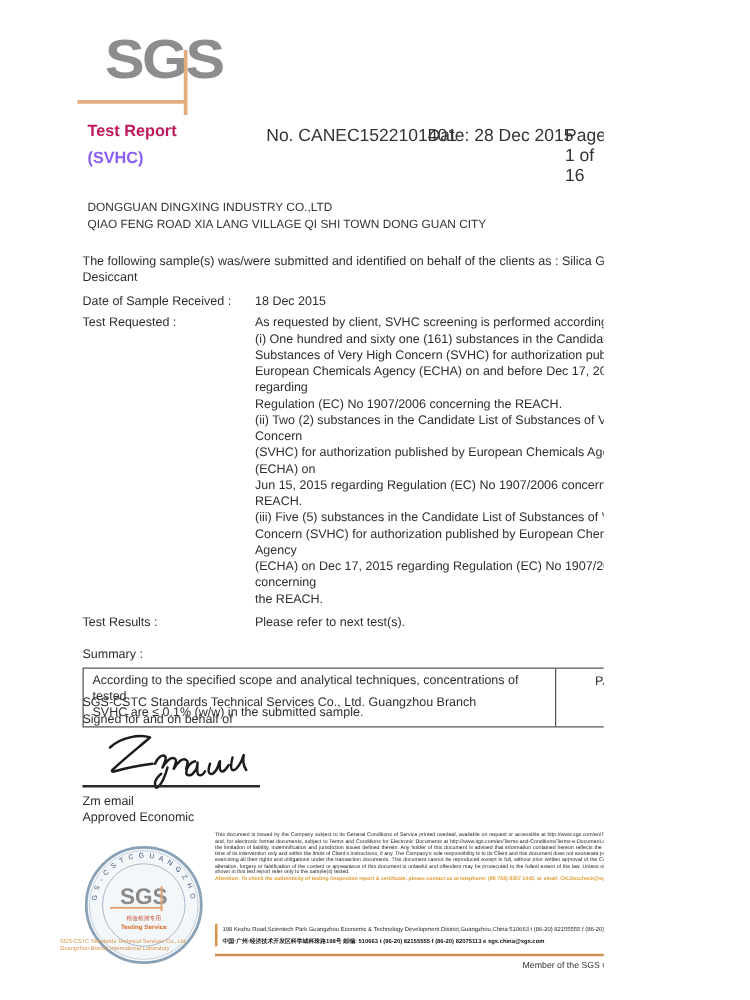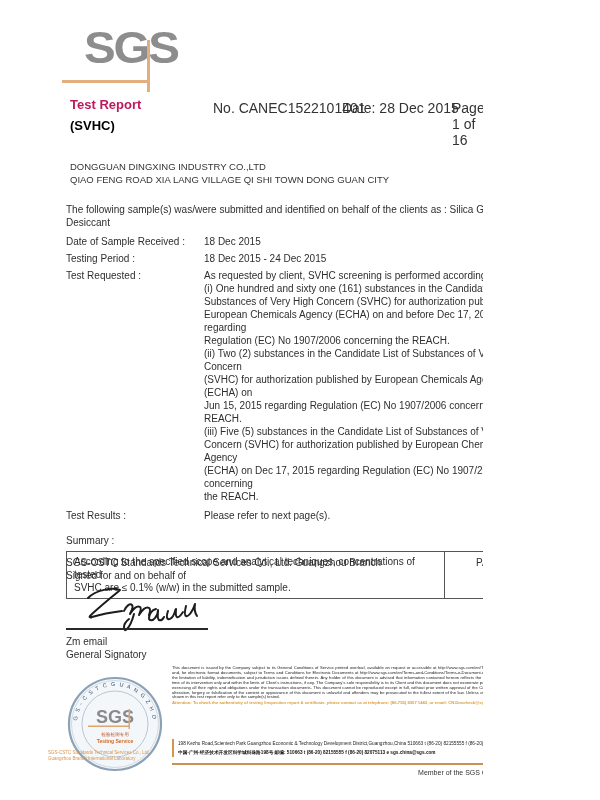--- a/index.html
+++ b/index.html
@@ -8,21 +8,21 @@
   .page { position:relative; width:483px; height:800px; background:#ffffff; overflow:hidden; }
 
   
   .logo-wrap { position:absolute; left:84px; top:26px; }
   .logo-text { font-size:44px; font-weight:bold; color:#8d8d8d; letter-spacing:-2px; transform:scaleX(1.08); transform-origin:left; line-height:1; }
   .logo-hline { position:absolute; left:62px; top:80px; width:86px; height:2.5px; background:#e2ae80; }
   .logo-vline { position:absolute; left:147px; top:40px; width:2.5px; height:52px; background:#e2ae80; }
 
   
   .report-title { position:absolute; left:70px; top:97px; font-size:13px; font-weight:bold; color:#be185d; }
-  .report-subtitle { position:absolute; left:70px; top:118px; font-size:13px; font-weight:bold; color:#000000; }
+  .report-subtitle { position:absolute; left:70px; top:118px; font-size:13px; font-weight:bold; color:#8b5cf6; }
   .meta { position:absolute; top:100px; font-size:14px; color:#333; }
   .meta-no { left:213px; }
   .meta-date { left:342px; }
   .meta-page { left:452px; }
 
   
   .client { position:absolute; left:70px; top:160px; font-size:9.5px; line-height:13px; color:#333; }
 
   
   .main { position:absolute; left:66px; top:203px; width:470px; font-size:10px; line-height:13px; color:#2e2e2e; }
@@ -76,41 +76,37 @@
   </div>
 
   <div class="main">
     <div class="sample-line">The following sample(s) was/were submitted and identified on behalf of the clients as : Silica Gel Desiccant</div>
 
     <div class="field-row">
       <div class="field-label">Date of Sample Received :</div>
       <div class="field-value">18 Dec 2015</div>
     </div>
     <div class="field-row">
-      <div class="field-label">Testing Period :</div>
-      <div class="field-value">18 Dec 2015 - 24 Dec 2015</div>
-    </div>
-    <div class="field-row">
       <div class="field-label">Test Requested :</div>
       <div class="field-value">As requested by client, SVHC screening is performed according to:
 (i) One hundred and sixty one (161) substances in the Candidate List of
 Substances of Very High Concern (SVHC) for authorization published by
 European Chemicals Agency (ECHA) on and before Dec 17, 2014 regarding
 Regulation (EC) No 1907/2006 concerning the REACH.
 (ii) Two (2) substances in the Candidate List of Substances of Very High Concern
 (SVHC) for authorization published by European Chemicals Agency (ECHA) on
 Jun 15, 2015 regarding Regulation (EC) No 1907/2006 concerning the REACH.
 (iii) Five (5) substances in the Candidate List of Substances of Very High
 Concern (SVHC) for authorization published by European Chemicals Agency
 (ECHA) on Dec 17, 2015 regarding Regulation (EC) No 1907/2006 concerning
 the REACH.</div>
     </div>
     <div class="field-row row-results">
       <div class="field-label">Test Results :</div>
-      <div class="field-value">Please refer to next page(s).</div>
+      <div class="field-value">Please refer to next test(s).</div>
     </div>
 
     <div class="summary-label">Summary :</div>
     <div class="summary-box">
       <div class="summary-text">According to the specified scope and analytical techniques, concentrations of tested
 SVHC are ≤ 0.1% (w/w) in the submitted sample.</div>
       <div class="summary-pass">PASS</div>
     </div>
   </div>
 
@@ -122,21 +118,21 @@
         <path d="M10 14 C18 6 34 3 42 6 C34 13 20 24 12 32 C11 33 12 34 14 33 C24 30 36 28 44 27"></path>
         <path d="M46 27 c2 -5 6 -8 8 -6 c2 2 -1 6 -2 9 c3 -5 7 -9 10 -7 c2 1 0 5 -1 8 c3 -5 7 -9 10 -7 c2 1 1 4 0 7"></path>
         <path d="M56 30 q-3 11 -7 15 q-3 3 -3 -2 q0 -4 5 -8"></path>
         <path d="M78 25 c-4 1 -7 5 -7 9 c0 3 4 3 6 0 c2 -2 3 -5 3 -8 c0 4 -1 9 1 10 c2 1 4 -1 5 -3"></path>
         <path d="M90 27 c-1 3 -2 7 0 8 c2 1 5 -2 6 -5 c1 -2 1 -4 2 -5 c0 3 -1 7 1 8 c2 1 4 -2 6 -5"></path>
         <path d="M108 22 c-1 4 -2 9 0 10 c2 1 5 -3 7 -7 c1 -2 1 -3 2 -5 c-1 5 0 9 2 12"></path>
       </g>
     </svg>
     <div class="sig-underline"></div>
     <div class="sig-name">Zm email</div>
-    <div class="sig-role">General Signatory</div>
+    <div class="sig-role">Approved Economic</div>
   </div>
 
   <svg class="stamp-svg" width="98" height="98" viewBox="0 0 98 98">
     <circle cx="49" cy="49" r="46" fill="rgba(205,218,232,0.22)" stroke="#8ba1b6" stroke-width="2.2"></circle>
     <circle cx="49" cy="49" r="43.5" fill="none" stroke="#a9bac9" stroke-width="0.5"></circle>
     <circle cx="49" cy="49" r="33" fill="none" stroke="#9db0c2" stroke-width="0.7"></circle>
     <defs>
       <path id="arcTop" d="M 11,49 A 38,38 0 0 1 87,49"></path>
     </defs>
     <text font-size="5.5" fill="#3a527a" letter-spacing="1.2" font-family="Liberation Sans, sans-serif">

